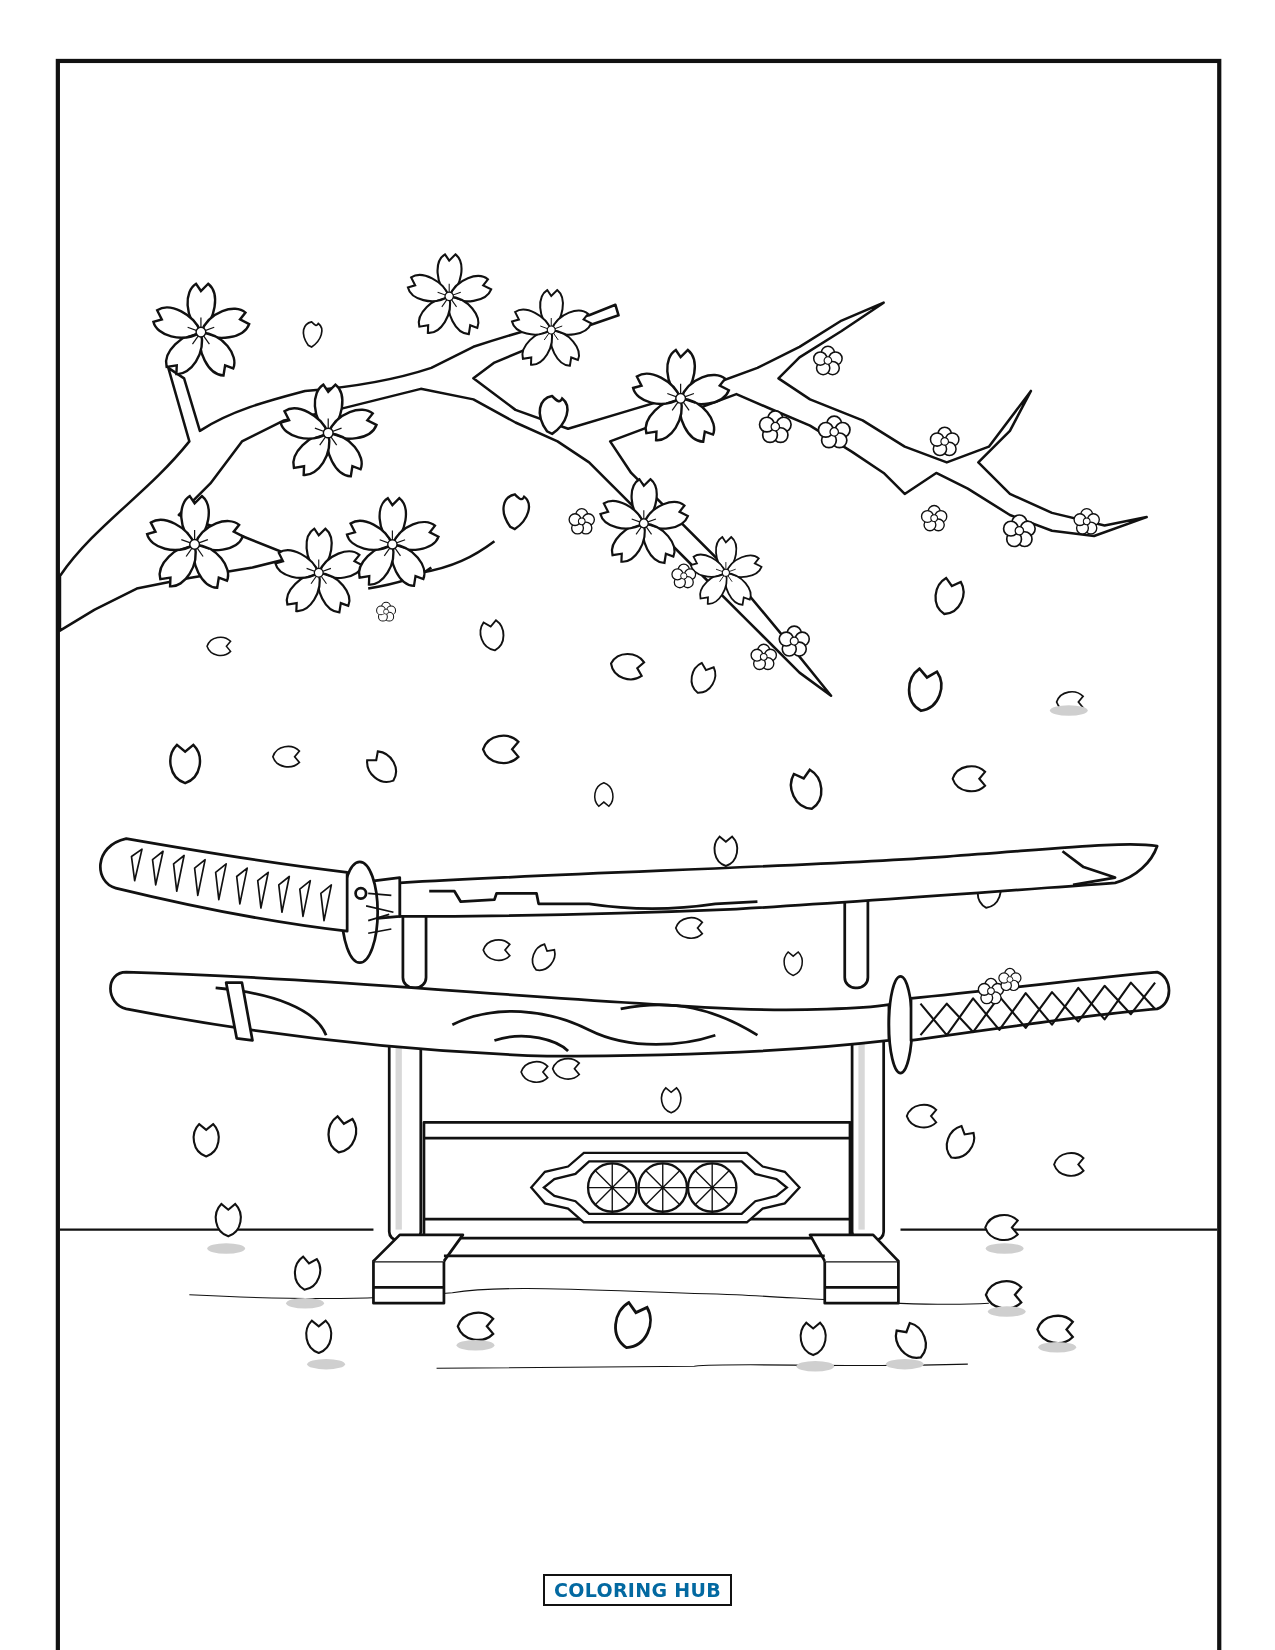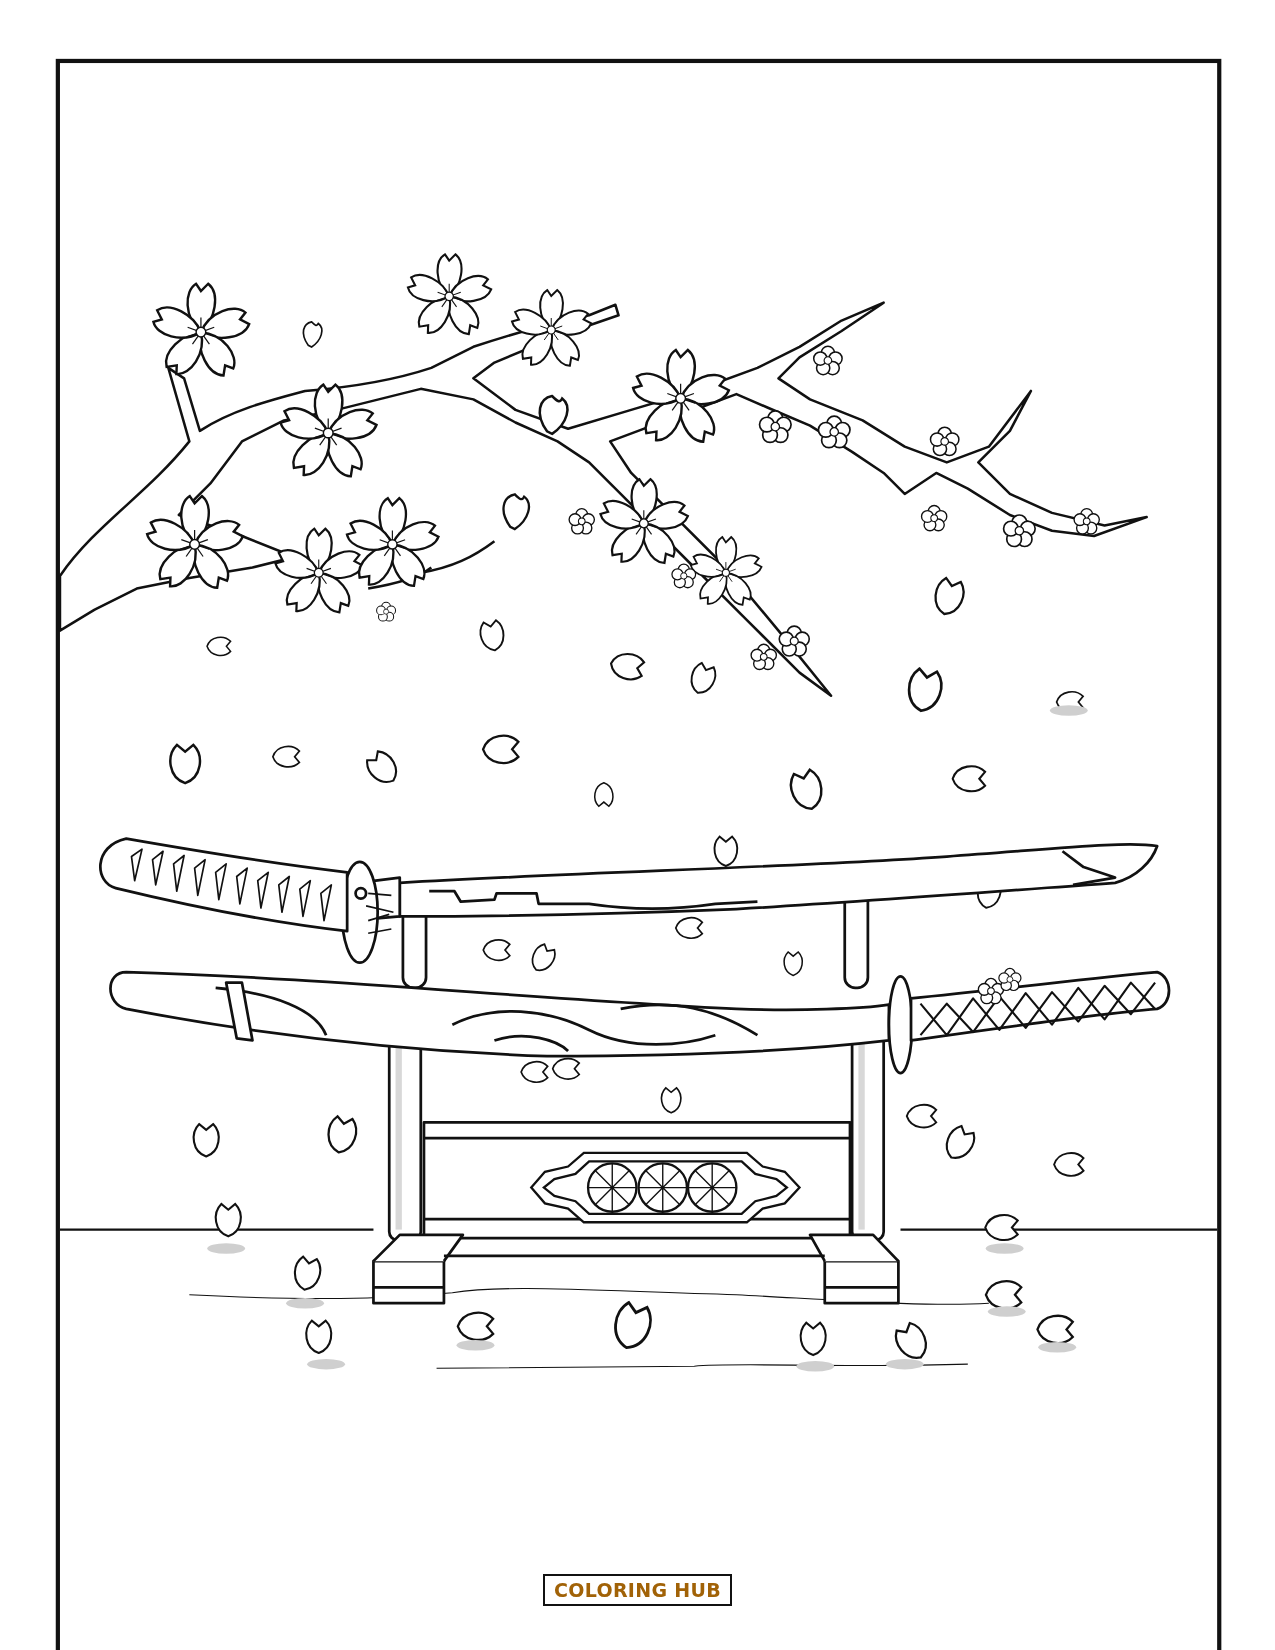--- a/index.html
+++ b/index.html
@@ -1,19 +1,19 @@
 <!DOCTYPE html>
 <html><head>
 <meta charset="utf-8">
 <style>
   html,body{margin:0;padding:0;background:#ffffff;}
   body{width:1275px;height:1650px;position:relative;overflow:hidden;font-family:"DejaVu Sans",sans-serif;}
   #art{position:absolute;left:0;top:0;width:1275px;height:1650px;}
   .logo{position:absolute;left:543px;top:1574px;width:189px;height:32px;background:#fff;border:2px solid #111;box-sizing:border-box;display:flex;align-items:center;justify-content:center;}
-  .logo span{font-family:"DejaVu Sans",sans-serif;font-weight:bold;font-size:19px;letter-spacing:0.3px;color:#a16207;}
+  .logo span{font-family:"DejaVu Sans",sans-serif;font-weight:bold;font-size:19px;letter-spacing:0.3px;color:#0369a1;}
 </style>
 </head>
 <body>
 
 <svg id="art" viewBox="0 0 1212 1570" preserveAspectRatio="none" xmlns="http://www.w3.org/2000/svg">
   <defs>
     <g id="blossom">
       <path d="M0,-8 C-10,-22 -6,-34 4,-36 C8,-32 10,-30 12,-34 C20,-28 16,-14 4,-6 Z" fill="#fff" stroke="#111" stroke-width="2"></path>
     </g>
     <g id="flower">

